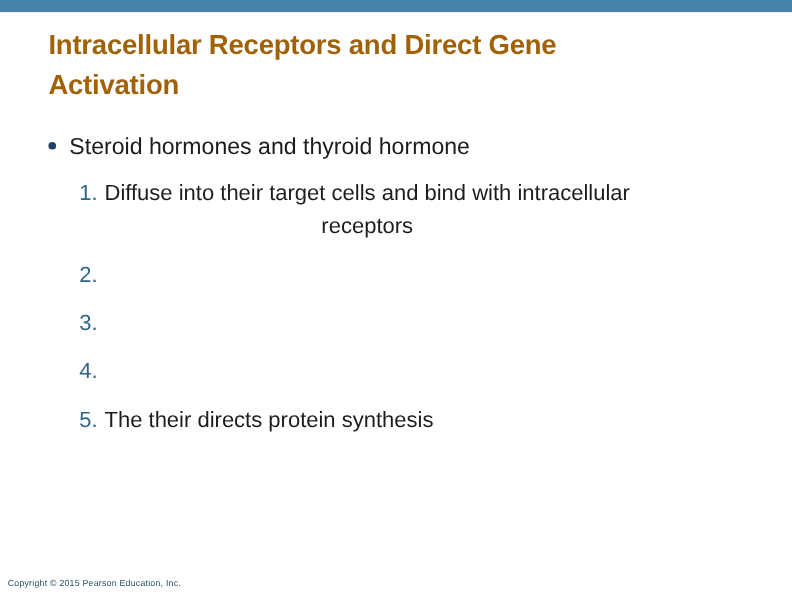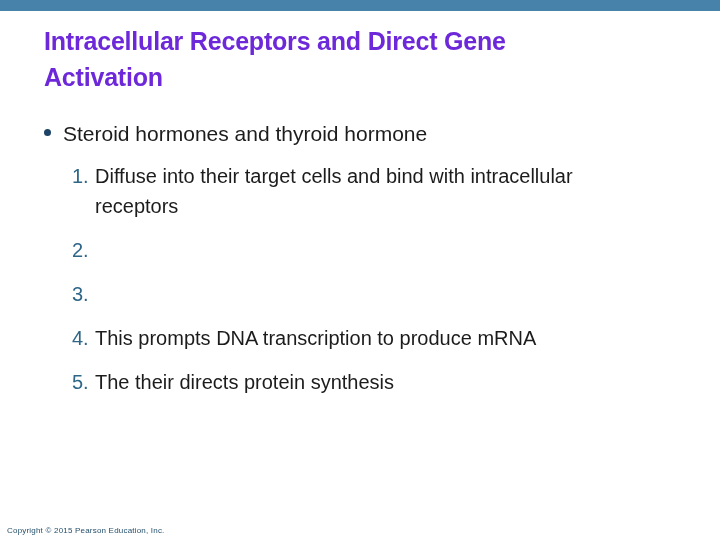--- a/index.html
+++ b/index.html
@@ -17,21 +17,21 @@
   }
   .topbar {
     width: 720px;
     height: 11px;
     background: #4682a9;
   }
   .title {
     margin: 12px 28px 0 44px;
     font-size: 25px;
     font-weight: bold;
-    color: #6d28d9;
+    color: #a16207;
     line-height: 36px;
     white-space: pre-line;
     letter-spacing: -0.2px;
   }
   .bullet-row {
     display: flex;
     align-items: flex-start;
     margin: 24px 24px 0 44px;
   }
   .bullet-dot {
@@ -60,20 +60,21 @@
     width: 23px;
     font-size: 20px;
     line-height: 30px;
     color: #2e6687;
   }
   .item-text {
     font-size: 20px;
     line-height: 30px;
     color: #1c1c1c;
     white-space: pre-line;
+    text-align: center;
   }
   .copyright {
     position: absolute;
     left: 7px;
     bottom: 5px;
     font-size: 8px;
     color: #25506b;
     letter-spacing: 0.2px;
   }
 </style>
@@ -103,21 +104,20 @@
     <div class="list-item">
       <span class="num">2.</span>
     </div>
 
     <div class="list-item">
       <span class="num">3.</span>
     </div>
 
     <div class="list-item">
       <span class="num">4.</span>
-      <span class="item-text">This prompts DNA transcription to produce mRNA</span>
     </div>
 
     <div class="list-item">
       <span class="num">5.</span>
       <span class="item-text">The their directs protein synthesis</span>
     </div>
 
   </div>
 
   <div class="copyright">Copyright © 2015 Pearson Education, Inc.</div>

